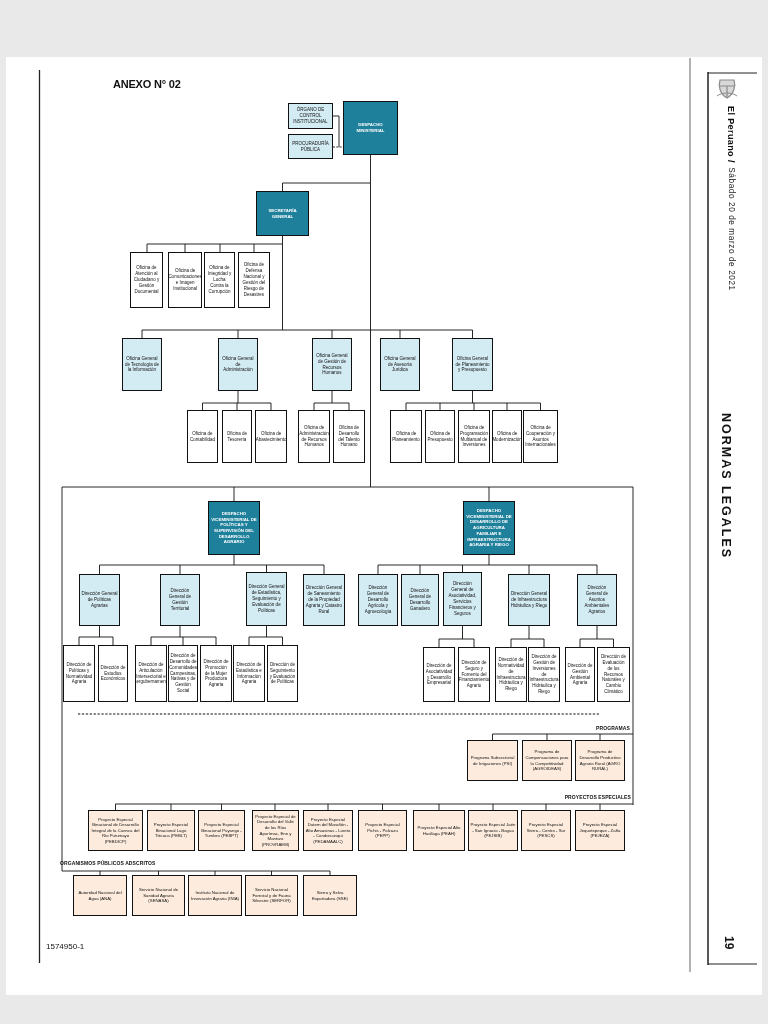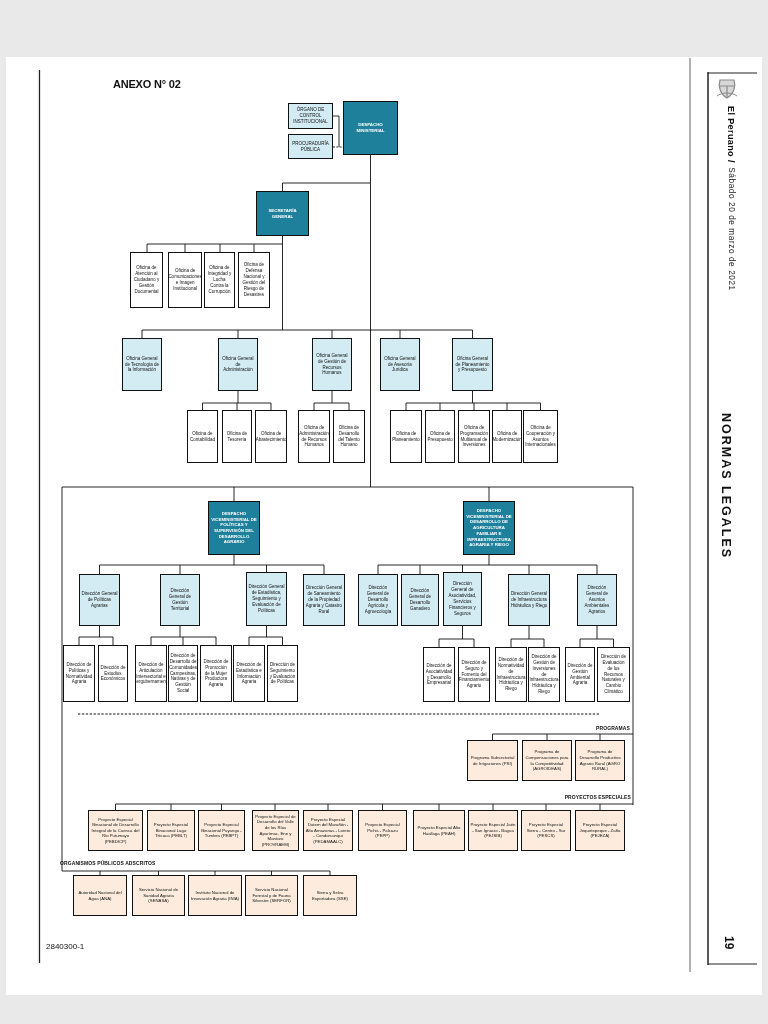--- a/index.html
+++ b/index.html
@@ -153,21 +153,21 @@
   <div class="bx peach" style="left:521px;top:810px;width:50px;height:41px;">Proyecto Especial Sierra - Centro - Sur (PESCS)</div>
   <div class="bx peach" style="left:575px;top:810px;width:50px;height:41px;">Proyecto Especial Jequetepeque - Zaña (PEJEZA)</div>
 
   <div class="lbl" style="left:60px;top:860px;width:140px;text-align:left;">ORGANISMOS PÚBLICOS ADSCRITOS</div>
   <div class="bx peach" style="left:73px;top:875px;width:54px;height:41px;">Autoridad Nacional del Agua (ANA)</div>
   <div class="bx peach" style="left:132px;top:875px;width:53px;height:41px;">Servicio Nacional de Sanidad Agraria (SENASA)</div>
   <div class="bx peach" style="left:188px;top:875px;width:54px;height:41px;">Instituto Nacional de Innovación Agraria (INIA)</div>
   <div class="bx peach" style="left:245px;top:875px;width:53px;height:41px;">Servicio Nacional Forestal y de Fauna Silvestre (SERFOR)</div>
   <div class="bx peach" style="left:303px;top:875px;width:54px;height:41px;">Sierra y Selva Exportadora (SSE)</div>
 
-  <div class="footer-code" style="left:46px;top:942px;">2840300-1</div>
+  <div class="footer-code" style="left:46px;top:942px;">1574950-1</div>
 
   <svg style="position:absolute;left:714px;top:76px;z-index:2;" width="26" height="26" viewBox="0 0 26 26">
     <g stroke="#8a8a8a" fill="none" stroke-width="1.2">
       <path d="M6,4 C4,10 6,18 13,22 C20,18 22,10 20,4 Z" fill="#d8d8d8"></path>
       <path d="M6,10 H20 M13,10 V21"></path>
       <path d="M3,20 C8,16 18,16 23,20" stroke-width="1"></path>
     </g>
   </svg>
   <div class="vtext" style="left:722px;top:106px;">
     <span class="masthead-bold">El Peruano /</span>

